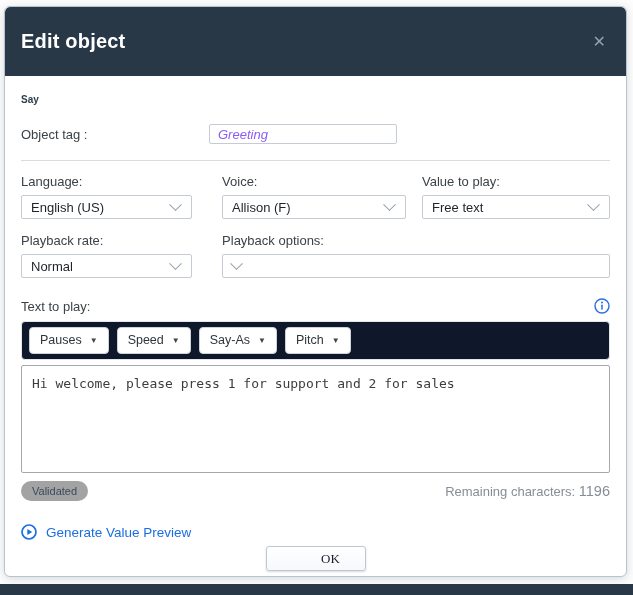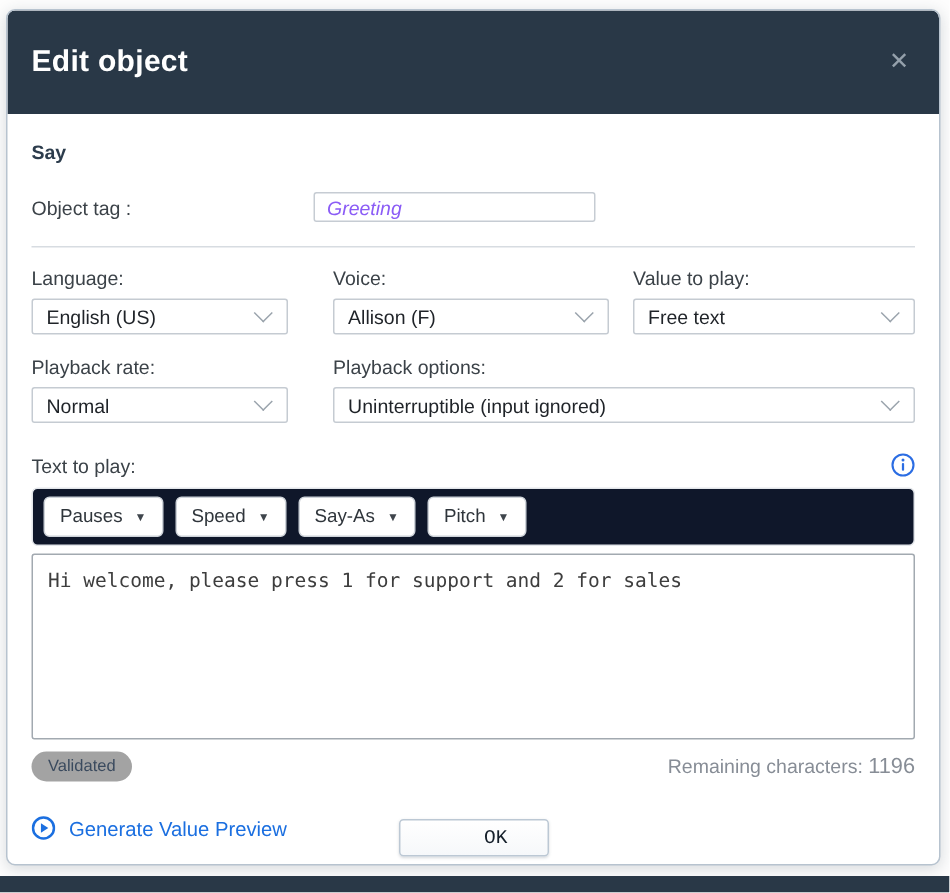--- a/index.html
+++ b/index.html
@@ -21,21 +21,21 @@
     height:37px;background:#293847;display:flex;align-items:center;
     padding:16px 16px;border-radius:5px 5px 0 0;
   }
   .dlg-title{color:#ffffff;font-size:20px;font-weight:bold;flex:1;letter-spacing:.2px;}
   .dlg-close{
     color:#94a0ab;font-size:16px;line-height:1;cursor:pointer;padding:2px 4px;
     font-weight:bold;
   }
   .dlg-body{padding:10px 16px 0;}
 
-  .say-label{font-size:13px;font-weight:bold;color:#2c3c4c;margin-top:8px;}
+  .say-label{font-size:10px;font-weight:bold;color:#2c3c4c;margin-top:8px;}
 
   .tag-row{margin-top:19px;display:flex;align-items:center;}
   .tag-row .lbl{width:188px;font-size:13px;color:#3b4248;}
   .tag-input{
     width:170px;height:18px;border:1px solid #c6ccd3;border-radius:2px;
     padding:0 8px;font-size:13px;color:#8b5cf6;outline:none;
     font-family:"Liberation Sans","DejaVu Sans",sans-serif;
     font-style:italic;
   }
 
@@ -70,21 +70,21 @@
     padding:5px 7px;display:flex;gap:8px;
   }
   .tool-btn{
     background:#fff;border:1px solid #ced3d9;border-radius:4px;
     padding:5px 10px;font-size:12.5px;color:#2f353b;display:flex;align-items:center;
     gap:8px;cursor:pointer;line-height:1.2;
   }
   .caret-down::after{content:"▼";font-size:8px;color:#3f454c;position:relative;top:-1px;}
 
   .speech-textarea{
-    display:block;margin-top:5px;width:100%;box-sizing:border-box;height:124px;
+    display:block;margin-top:5px;width:100%;box-sizing:border-box;height:108px;
     border:1px solid #a2a9b0;border-radius:2px;padding:9px 10px;resize:none;
     font-family:"DejaVu Sans Mono","Liberation Mono",monospace;
     font-size:13px;color:#3d3d3d;line-height:1.35;outline:none;background:#fff;
   }
 
   .status-row{margin-top:8px;display:flex;align-items:center;justify-content:space-between;}
   .badge{
     background:#a3a3a3;color:#3a4a5e;border-radius:11px;padding:4px 11px;
     font-size:11px;display:inline-block;
   }
@@ -93,21 +93,21 @@
 
   .preview-row{margin-top:23px;display:flex;align-items:center;gap:9px;cursor:pointer;}
   .preview-row .txt{color:#1b6fe0;font-size:13.5px;}
   .play-icon{width:16px;height:16px;display:block;}
 
   .footer{position:absolute;left:0;right:0;top:539px;display:flex;justify-content:center;gap:20px;}
   .btn{
     width:100px;height:25px;box-sizing:border-box;
     background:linear-gradient(#ffffff,#f6f8fa);
     border:1px solid #bcc8d4;border-radius:3px;
-    font-family:Liberation Mono, monospace;
+    font-family:Liberation Serif, serif;
     font-size:13px;color:#16202b;cursor:pointer;
     box-shadow:0 1px 2px rgba(120,130,140,.3);
     padding-left:36px;
   }
 </style>
 </head>
 <body>
 
 <div class="dialog">
 
@@ -155,21 +155,20 @@
       <div class="field w-s gap-lg">
         <span class="lbl">Playback rate:</span>
         <div class="select">
           <span>Normal</span>
           <span class="chev"></span>
         </div>
       </div>
       <div class="field w-l">
         <span class="lbl">Playback options:</span>
         <div class="select">
-          <span>Uninterruptible (input ignored)</span>
           <span class="chev"></span>
         </div>
       </div>
     </div>
 
     <div class="ttp-row">
       <span class="lbl">Text to play:</span>
       <svg class="info-icon" viewBox="0 0 16 16">
         <circle cx="8" cy="8" r="7" fill="none" stroke="#2b6de3" stroke-width="1.4"></circle>
         <circle cx="8" cy="4.6" r="1" fill="#2b6de3"></circle>

